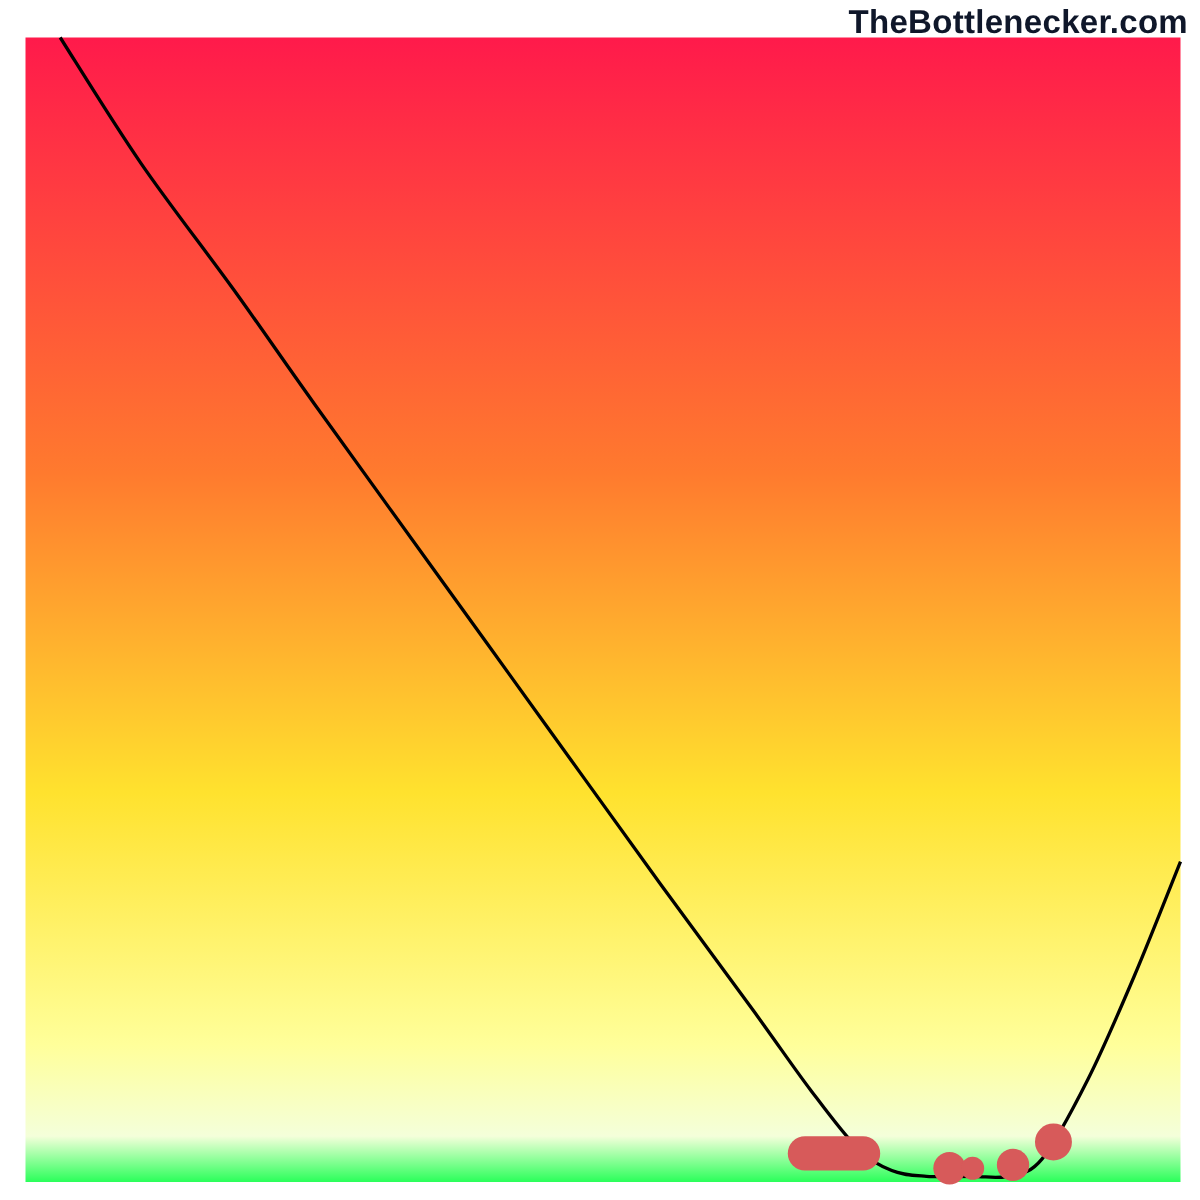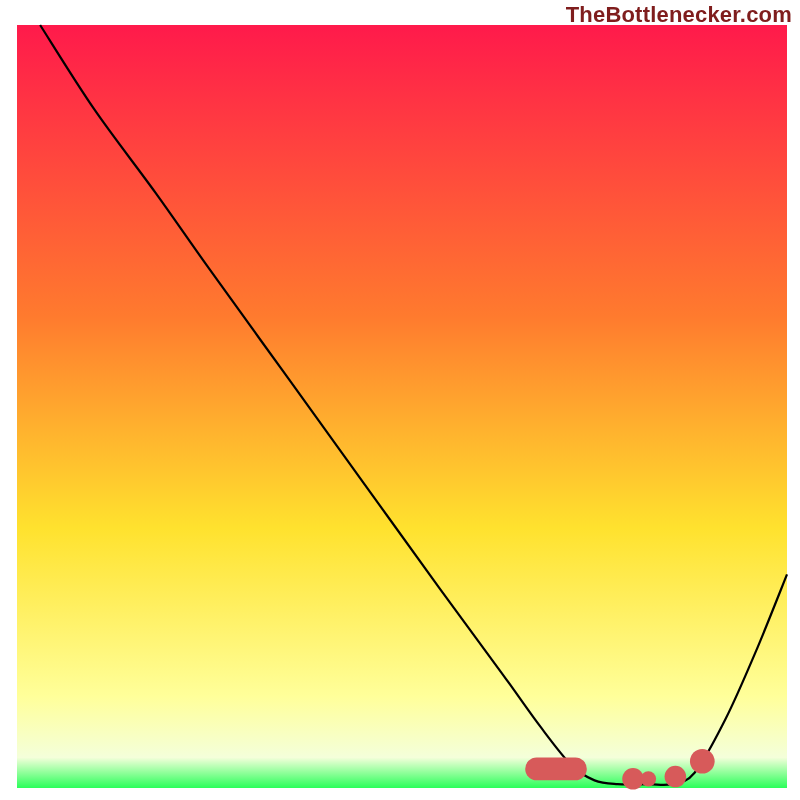--- a/index.html
+++ b/index.html
@@ -15,21 +15,21 @@
     position: relative;
     width: 800px;
     height: 800px;
   }
   .attribution {
     position: absolute;
     top: 2px;
     right: 8px;
     font-size: 22px;
     font-weight: 600;
-    color: #7f1d1d;
+    color: #0f172a;
     letter-spacing: 0.2px;
   }
   svg.plot {
     position: absolute;
     left: 0;
     top: 0;
   }
 </style>
 </head>
 <body>

